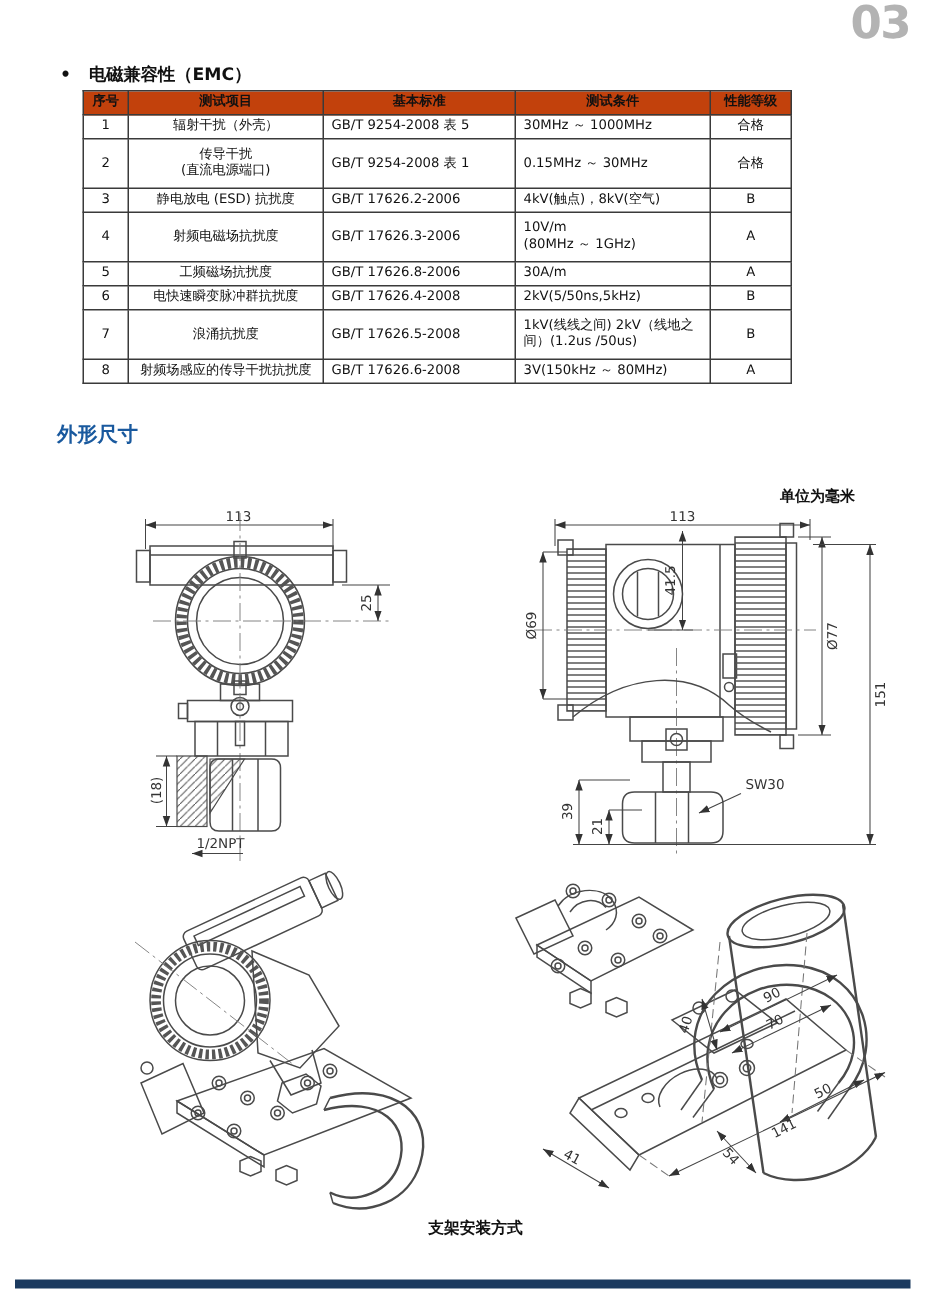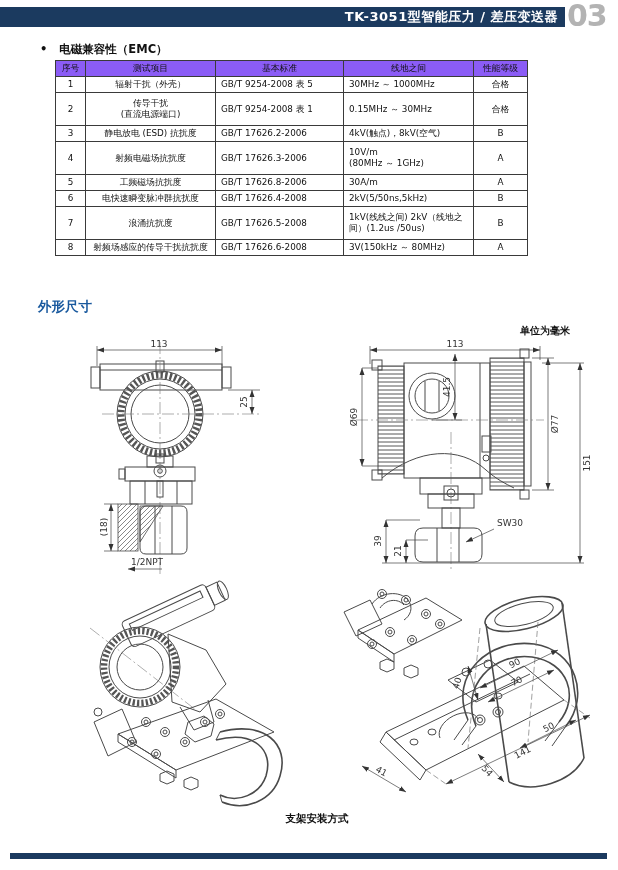--- a/index.html
+++ b/index.html
@@ -11,30 +11,30 @@
               padding-right:7px;}
   .header-title{color:#ffffff;font-size:13px;font-weight:bold;letter-spacing:.5px;white-space:nowrap;}
   .page-num{position:absolute;left:567px;top:0px;font-size:30px;font-weight:bold;color:#b3b3b3;
             letter-spacing:-1px;line-height:32px;}
   
   .emc-head{position:absolute;left:40px;top:42px;font-size:11.5px;font-weight:bold;display:flex;gap:12px;}
   
   table.emc{position:absolute;left:55px;top:60px;width:472px;border-collapse:collapse;table-layout:fixed;}
   table.emc th,table.emc td{border:1px solid #3a3a3a;font-size:8.8px;line-height:1.25;
         padding:1px 2px;white-space:pre-line;vertical-align:middle;}
-  table.emc th{background:#8b5cf6;font-weight:normal;text-align:center;height:13px;}
+  table.emc th{background:#c2410c;font-weight:bold;text-align:center;height:13px;}
   table.emc td{text-align:center;}
   table.emc td.l{text-align:left;padding-left:5px;}
   tr.short td{height:13px;} tr.tall td{height:30px;}
   col.c0{width:30px}col.c1{width:130px}col.c2{width:128px}col.c3{width:130px}col.c4{width:54px}
   
   .note{position:absolute;left:60px;width:520px;font-size:9.3px;font-weight:bold;color:#111;}
   .note1{top:241px;} .note2{top:258px;}
   
-  .dim-head{position:absolute;left:38px;top:298px;font-size:13.5px;font-weight:bold;color:#19599e;}
+  .dim-head{position:absolute;left:38px;top:281px;font-size:13.5px;font-weight:bold;color:#19599e;}
   .unit-note{position:absolute;left:520px;top:324px;font-size:10px;font-weight:bold;}
   .caption{position:absolute;left:258px;top:812px;width:118px;text-align:center;
            font-size:10.5px;font-weight:bold;}
   .footer-bar{position:absolute;left:10px;top:853px;width:597px;height:6px;background:#1b3a5f;}
   
   svg{position:absolute;overflow:visible;}
   #svg-front{left:70px;top:336px;}
   #svg-side{left:348px;top:336px;}
   #svg-iso1{left:68px;top:572px;}
   #svg-iso2{left:328px;top:570px;}
@@ -43,44 +43,41 @@
   .dm{fill:none;stroke:#444;stroke-width:.7;}
   .cl{fill:none;stroke:#777;stroke-width:.6;stroke-dasharray:12 3 2 3;}
   .clx{fill:none;stroke:#777;stroke-width:.7;stroke-dasharray:6 3;}
   .dt{font-size:9px;fill:#333;text-anchor:middle;font-family:"DejaVu Sans",sans-serif;}
 </style>
 </head>
 <body>
 
 <div class="page">
 
-  <div class="header-bar">
-    <span class="header-title">TK-3051型智能压力 / 差压变送器</span>
-  </div>
   <span class="page-num">03</span>
 
   <div class="emc-head">
     <span>•</span>
     <span>电磁兼容性（EMC）</span>
   </div>
 
   <table class="emc">
     <colgroup>
         <col class="c0">
         <col class="c1">
         <col class="c2">
         <col class="c3">
         <col class="c4">
       </colgroup>
     <thead>
       <tr>
         <th>序号</th>
         <th>测试项目</th>
         <th>基本标准</th>
-        <th>线地之间</th>
+        <th>测试条件</th>
         <th>性能等级</th>
       </tr>
     </thead>
     <tbody>
       <tr class="short">
         <td>1</td>
         <td>辐射干扰（外壳）</td>
         <td class="l">GB/T 9254-2008 表 5</td>
         <td class="l">30MHz ～ 1000MHz</td>
         <td>合格</td>

